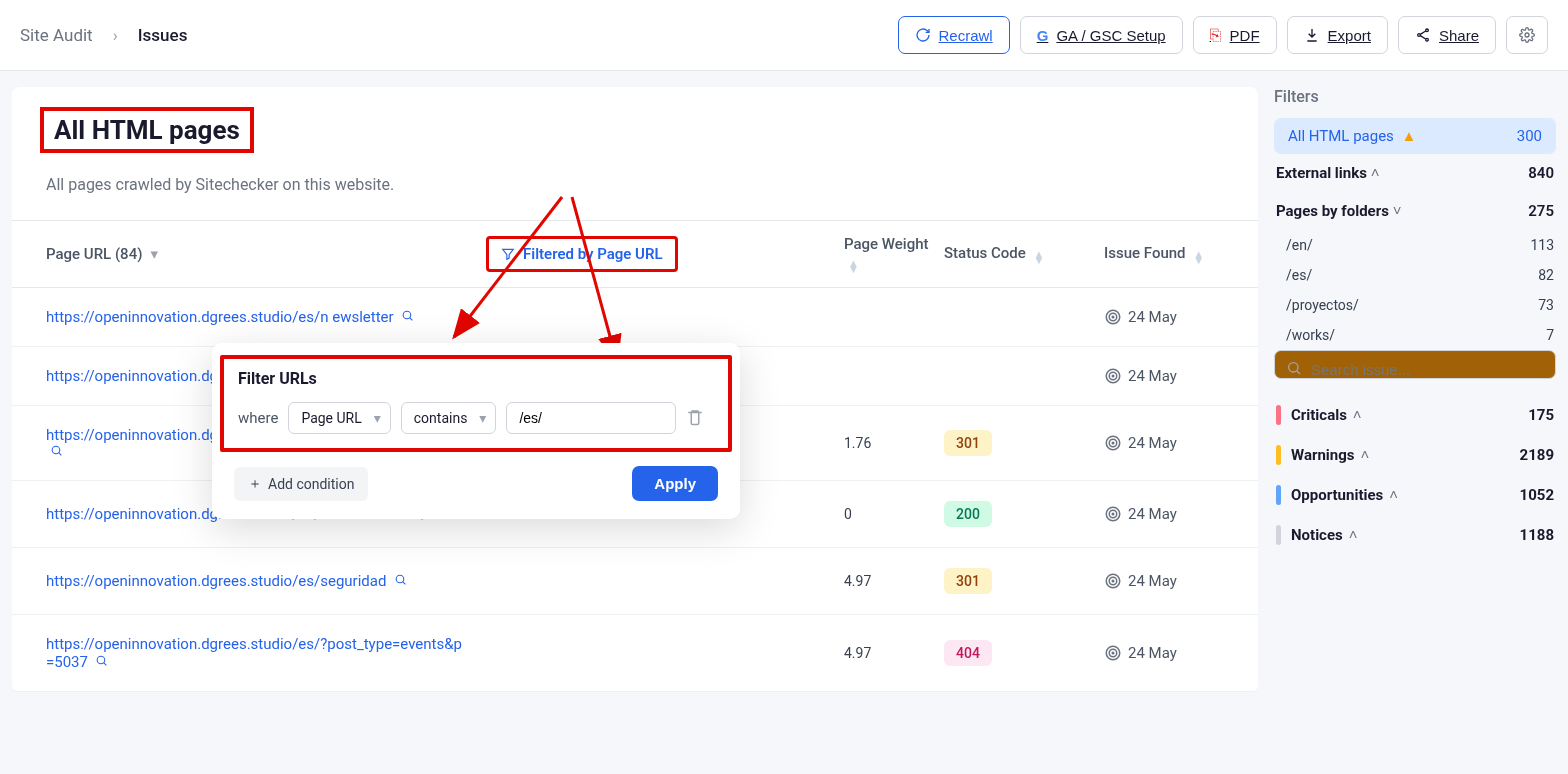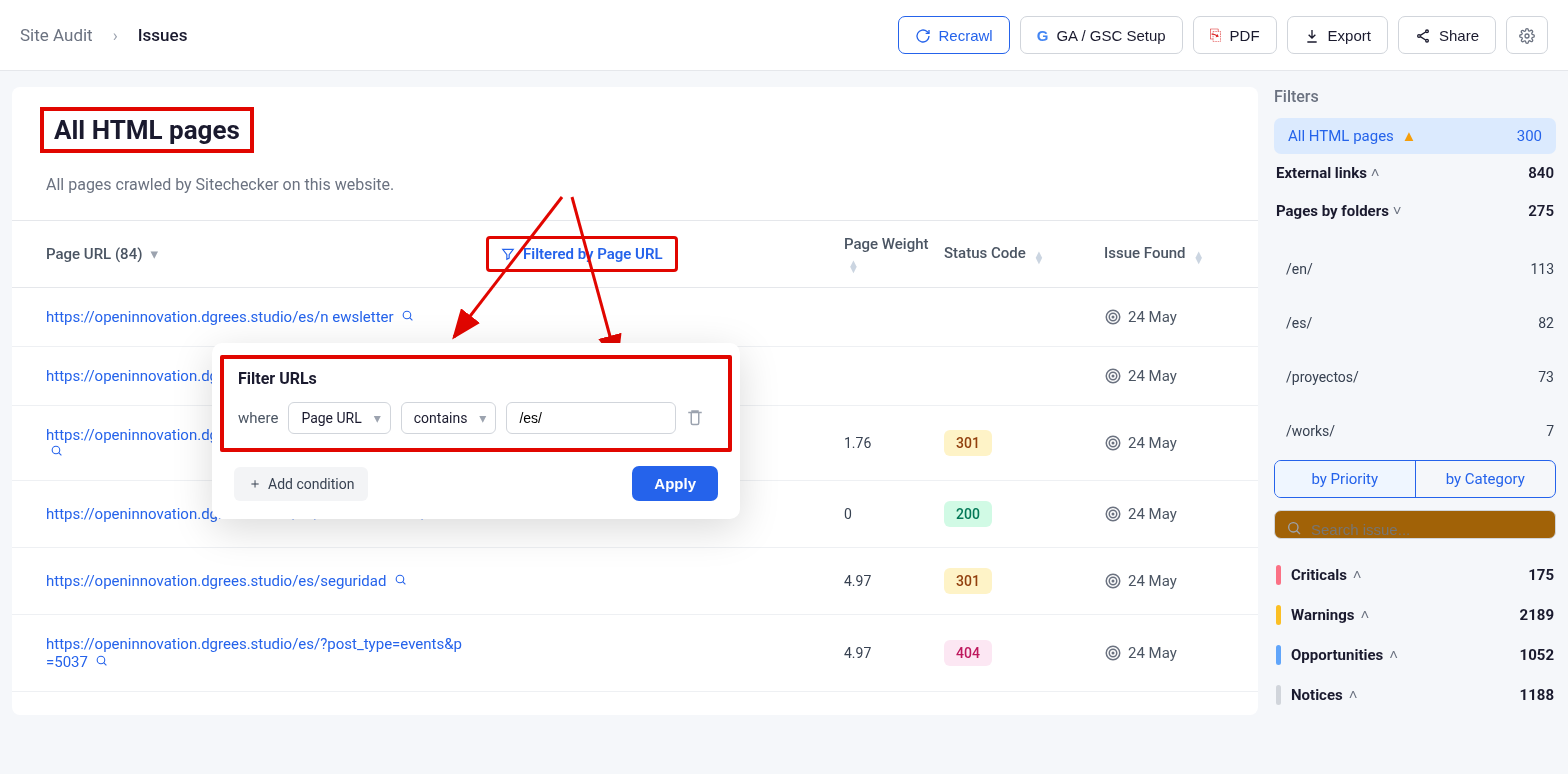--- a/index.html
+++ b/index.html
@@ -3,21 +3,21 @@
 <meta charset="utf-8">
 <style>
 * { box-sizing: border-box; margin: 0; padding: 0; }
 body { font-family: -apple-system, BlinkMacSystemFont, 'Segoe UI', Roboto, sans-serif; background: #f5f7fa; color: #1a1a2e; font-size: 14px; }
 
 .top-bar { display: flex; justify-content: space-between; align-items: center; padding: 16px 20px; background: #fff; border-bottom: 1px solid #e5e7eb; }
 .breadcrumb { display: flex; align-items: center; gap: 20px; color: #6b7280; font-size: 17px; }
 .breadcrumb .crumb-issues { color: #1a1a2e; font-weight: 500; }
 .crumb-sep { color: #9ca3af; }
 .top-actions { display: flex; gap: 10px; }
-.btn { display: inline-flex; align-items: flex-end; gap: 8px; padding: 9px 16px; border: 1px solid #d1d5db; border-radius: 7px; background: #fff; cursor: pointer; font-size: 15px; font-weight: 500; color: #1a1a2e; }
+.btn { display: inline-flex; align-items: center; gap: 8px; padding: 9px 16px; border: 1px solid #d1d5db; border-radius: 7px; background: #fff; cursor: pointer; font-size: 15px; font-weight: 500; color: #1a1a2e; text-decoration: underline; }
 .btn.recrawl { border-color: #2563eb; color: #2563eb; }
 .btn.icon-only { padding: 9px 12px; }
 .btn svg { width: 16px; height: 16px; }
 
 .main-wrap { display: flex; gap: 16px; padding: 16px 12px; }
 .content { flex: 1; background: #fff; border-radius: 8px; padding: 20px 0 0 0; position: relative; }
 .sidebar { width: 282px; }
 
 .page-title { font-size: 26px; font-weight: 700; margin: 0 34px 18px 34px; display:inline-block; }
 .title-highlight { border: 4px solid #e10600; padding: 4px 10px; display: inline-block; margin-left: 28px; margin-bottom: 10px; }
@@ -60,21 +60,21 @@
 .apply-btn { background: #2563eb; color: #fff; border: none; border-radius: 7px; padding: 9px 22px; font-size: 15px; font-weight: 600; cursor: pointer; }
 
 
 .side-section-title { color: #6b7280; font-size: 16px; margin-bottom: 12px; font-weight: 500; }
 .side-item { display: flex; justify-content: space-between; align-items: center; padding: 9px 14px; border-radius: 7px; cursor: pointer; font-size: 15px; }
 .side-item.selected { background: #dbeafe; color: #2563eb; }
 .side-item .warn-tri { color: #f59e0b; margin-left: 4px; }
 .side-group { display: flex; justify-content: space-between; align-items: center; padding: 10px 2px; font-weight: 700; font-size: 15px; }
 .side-chev { color: #6b7280; font-weight: 400; }
 .side-count { font-weight: 600; }
-.folder-item { display: flex; justify-content: space-between; padding: 7px 2px 7px 12px; color: #374151; margin-top: 24px; }
+.folder-item { display: flex; justify-content: space-between; padding: 7px 2px 7px 12px; color: #374151; }
 .tab-pair { display: flex; border: 1px solid #2563eb; border-radius: 7px; overflow: hidden; margin: 14px 0 12px 0; }
 .tab-pair div { flex: 1; text-align: center; padding: 9px 0; color: #2563eb; font-size: 15px; cursor: pointer; }
 .tab-pair div.active { background: #eff6ff; }
 .tab-pair div:first-child { border-right: 1px solid #2563eb; }
 .search-issue { width: 100%; border: 1px solid #d1d5db; border-radius: 7px; padding: 10px 12px 0 36px; font-size: 15px; background: #a16207; }
 .search-wrap { position: relative; margin-bottom: 16px; }
 .search-wrap .mag { position: absolute; left: 12px; top: 10px; color: #9ca3af; }
 .cat-row { display: flex; align-items: center; justify-content: space-between; padding: 10px 2px; font-weight: 700; font-size: 15px; }
 .cat-row .bar { width: 5px; height: 20px; border-radius: 3px; margin-right: 10px; }
 .cat-left { display: flex; align-items: center; }
@@ -361,24 +361,20 @@
         <div class="folder-item">
           <span>/proyectos/</span>
           <span>73</span>
         </div>
         <div class="folder-item">
           <span>/works/</span>
           <span>7</span>
         </div>
       </div>
 
-    <div class="tab-pair">
-      <div class="active">by Priority</div>
-      <div>by Category</div>
-    </div>
     <div class="search-wrap">
       <span class="mag">
         <svg width="16" height="16" viewBox="0 0 24 24" fill="none" stroke="currentColor" stroke-width="2">
             <circle cx="11" cy="11" r="7"></circle>
             <path d="m21 21-5-5"></path>
           </svg>
       </span>
       <input class="search-issue" placeholder="Search issue..." style="">
     </div>
     <div id="categories-list">

